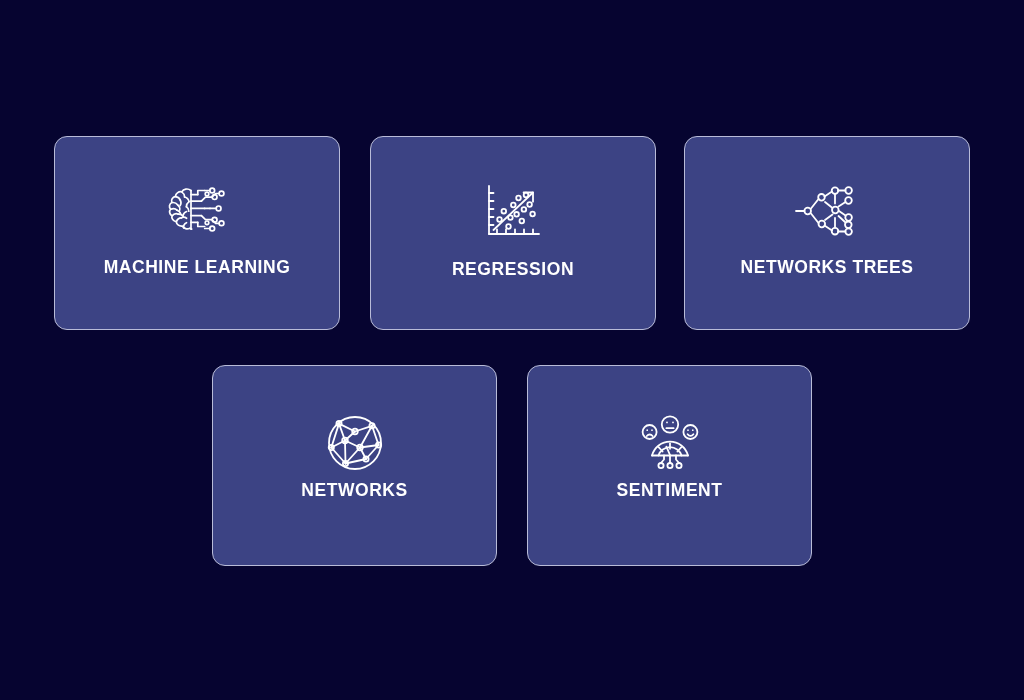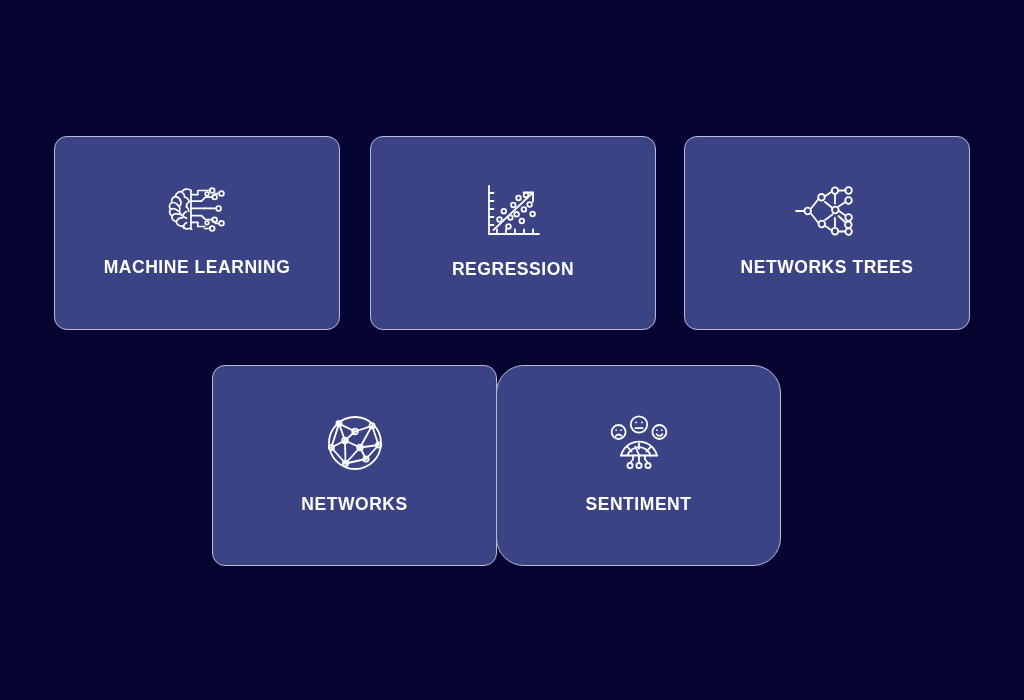--- a/index.html
+++ b/index.html
@@ -52,27 +52,27 @@
   }
 
   
   .row-top { top: 136px; height: 194px; }
   .row-top .card-icon { margin-top: 46px; }
   .row-top .card-label { margin-top: 20px; }
 
   
   .row-bottom { top: 365px; height: 201px; }
   .row-bottom .card-icon { margin-top: 48px; }
-  .row-bottom .card-label { margin-top: 24px; }
+  .row-bottom .card-label { margin-top: 10px; }
 
   .pos-0 { left: 54px;  width: 286px; }
   .pos-1 { left: 370px; width: 286px; }
   .pos-2 { left: 684px; width: 286px; }
   .pos-3 { left: 212px; width: 285px; }
-  .pos-4 { left: 496px; width: 285px; border-radius: 28px; }
+  .pos-4 { left: 527px; width: 285px; }
 </style>
 </head>
 <body>
 
 <div id="stage">
 
   <div class="card row-top pos-0">
     <span class="card-icon">
       <svg width="64" height="56" viewBox="0 0 64 56" fill="none" stroke="#ffffff" stroke-width="1.7" stroke-linecap="round" stroke-linejoin="round">
 

